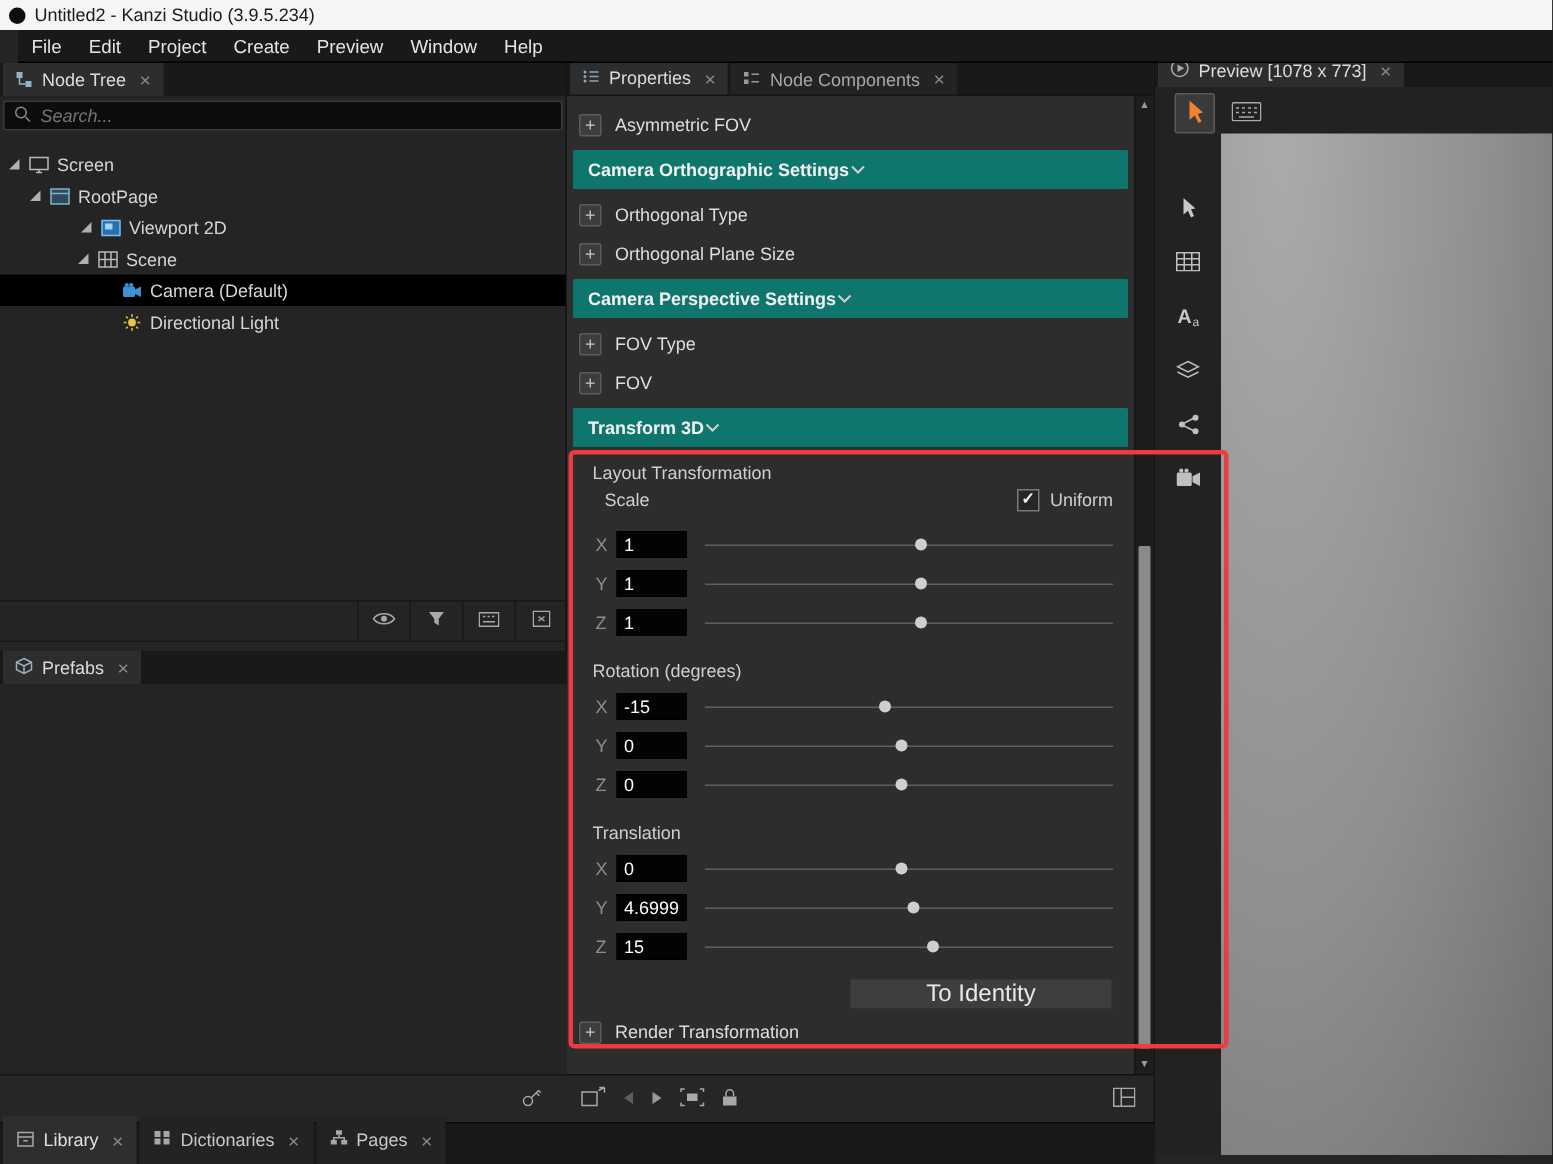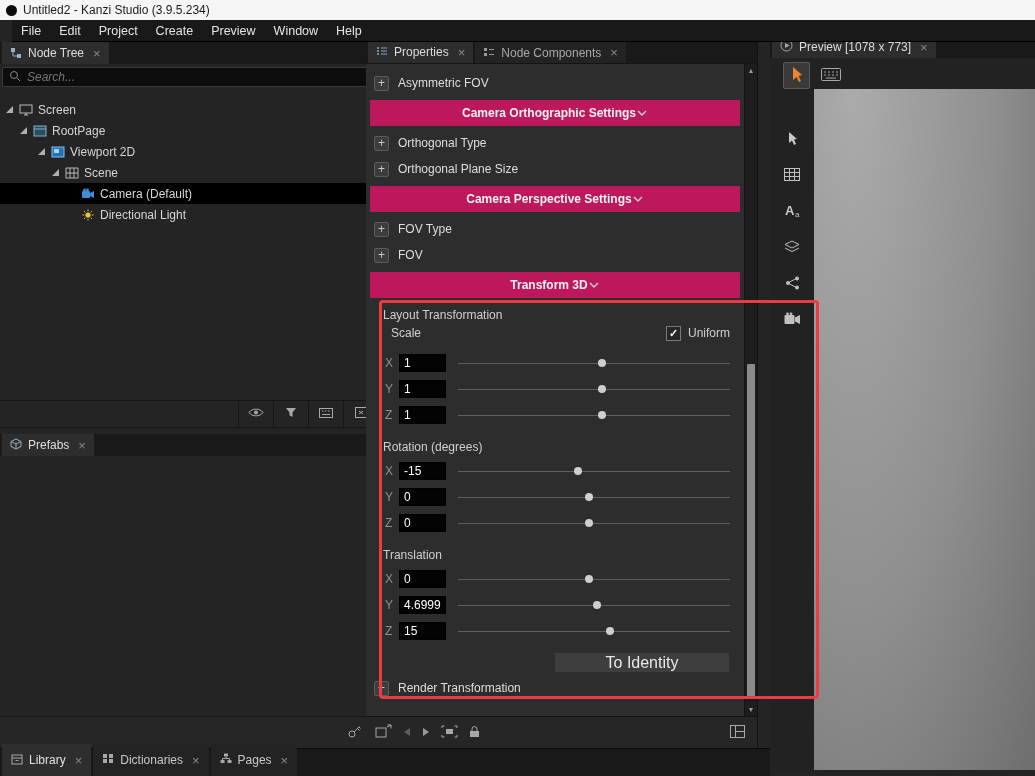--- a/index.html
+++ b/index.html
@@ -28,28 +28,28 @@
   .tree-row.sel{background:#000000}
   .twisty{width:10px;height:10px;flex:0 0 10px;display:flex;align-items:center;justify-content:center}
   .node-icon{display:flex;align-items:center}
   .left-toolbar{position:absolute;left:0;top:358px;width:378px;height:28px;display:flex;justify-content:flex-end;align-items:stretch;border-top:1px solid #161616;border-bottom:1px solid #161616}
   .lt-btn{width:35px;display:flex;align-items:center;justify-content:center;border-left:1px solid #161616}
   .prefabs-row{position:absolute;left:0;top:392px;width:378px;height:22px;background:#191919;display:flex;align-items:flex-end;padding-left:2px}
   .prefabs-body{position:absolute;left:0;top:414px;width:378px;height:260px;background:#242424}
   .left-bottom{position:absolute;left:0;top:674px;width:378px;height:32px;display:flex;justify-content:flex-end;align-items:center;padding-right:16px;border-top:1px solid #161616;background:#262626}
 
   
-  .center-panel{position:absolute;left:366px;top:42px;width:392px;height:706px;background:#2d2d2d;border-right:1px solid #121212}
+  .center-panel{position:absolute;left:378px;top:42px;width:392px;height:706px;background:#2d2d2d;border-right:1px solid #121212}
   .center-panel .tabrow{border-bottom:1px solid #141414}
   .props-content{position:absolute;left:0;top:22px;width:378px;height:652px;overflow:hidden;background:#2d2d2d}
   .plus-row{display:flex;align-items:center;gap:9px;height:26px;padding:0 10px 0 8px}
   .plus-row.first{margin-top:6px}
   .plus-btn{width:15px;height:15px;background:#3d3d3d;border:1px solid #5c5c5c;border-radius:2px;color:#c8c8c8;display:flex;align-items:center;justify-content:center;font-size:12px;line-height:1}
   .plus-label{color:#dedede}
-  .section-header{display:flex;align-items:center;justify-content:center;height:26px;background:#be185d;margin:4px;padding:0 10px;font-weight:bold;color:#f2f2f2;border-radius:1px}
+  .section-header{display:flex;align-items:center;justify-content:flex-start;height:26px;background:#0f766e;margin:4px;padding:0 10px;font-weight:bold;color:#f2f2f2;border-radius:1px}
   .group-label{height:22px;display:flex;align-items:center;padding-left:17px;color:#cfcfcf;margin-top:6px}
   .group-label.mt{margin-top:8px}
   .scale-row{display:flex;align-items:flex-start;height:24px;padding:0 14px 0 25px;color:#cfcfcf}
   .checkbox{width:15px;height:15px;background:#262626;border:1px solid #7a7a7a;display:flex;align-items:center;justify-content:center;margin:0 7px 0 auto}
   .check-glyph{color:#eee;font-size:11px;font-weight:bold;line-height:1}
   .axis-row{display:flex;align-items:center;height:26px;padding:0 14px 0 19px}
   .axis-letter{width:14px;color:#8f8f8f}
   .axis-input{width:47px;height:18px;background:#030303;border:1px solid #000;color:#fff;padding:0 4px;font-size:12px;font-family:inherit;margin-right:12px}
   .slider{flex:1;position:relative;height:100%}
   .slider-track{position:absolute;left:0;right:0;top:50%;height:1px;background:#5f5f5f}
@@ -147,21 +147,21 @@
             </svg>
           </span>
         <span class="node-icon">
             <svg width="14" height="12">
               <rect x="1" y="1" width="12" height="10" fill="#2e4b5e" stroke="#7fb2cc"></rect>
               <path d="M1 4h12" stroke="#7fb2cc"></path>
             </svg>
           </span>
         <span class="tree-label">RootPage</span>
       </div>
-      <div class="tree-row" style="padding-left:36px">
+      <div class="tree-row" style="padding-left:52px">
         <span class="twisty">
             <svg width="9" height="9">
               <polygon points="8,1 8,8 1,8" fill="#b0b0b0"></polygon>
             </svg>
           </span>
         <span class="node-icon">
             <svg width="14" height="12">
               <rect x="1" y="1" width="12" height="10" fill="#2a6fb0" stroke="#7fc0ef"></rect>
               <rect x="3" y="3" width="5" height="4" fill="#9fd4f5"></rect>
             </svg>

